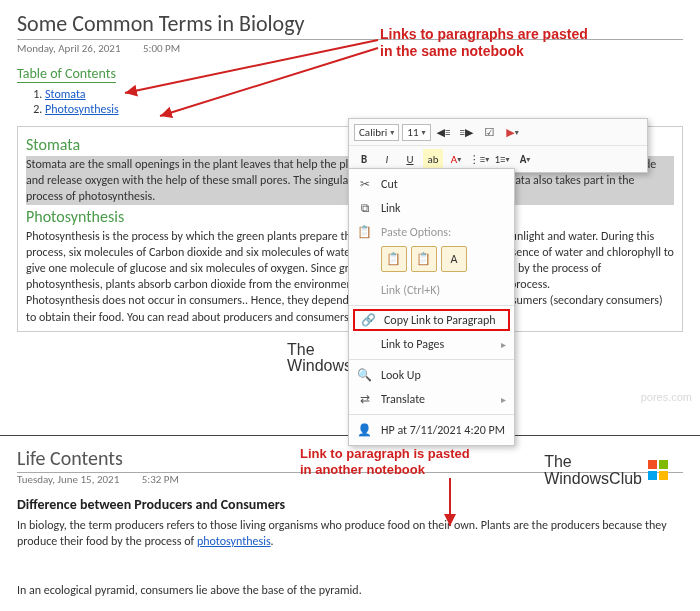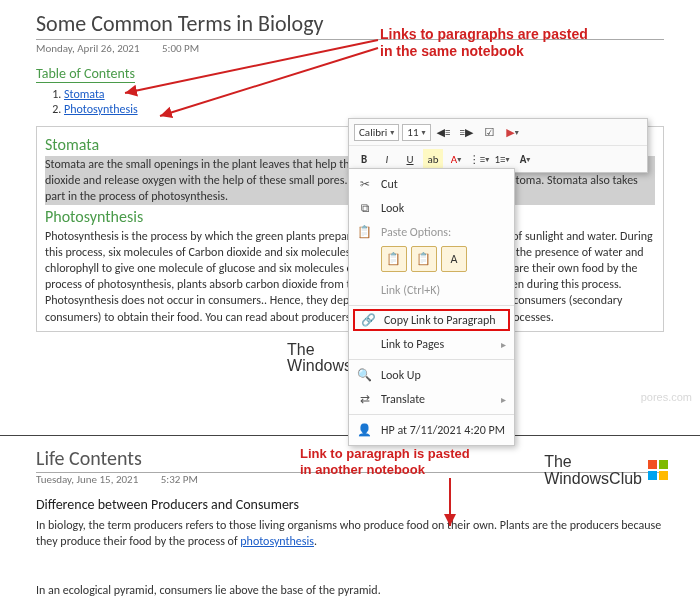--- a/index.html
+++ b/index.html
@@ -1,16 +1,16 @@
 <!DOCTYPE html>
 <html><head>
 <meta charset="utf-8">
 <style>
   body { margin: 0; font-family: Calibri, Arial, sans-serif; font-size: 12px; background: #fff; width: 700px; color: #333; }
-  .page { padding: 10px 36px; border-bottom: 1px solid #444; position: relative; }
+  .page { padding: 10px 17px; border-bottom: 1px solid #444; position: relative; }
   .page-title { font-family: "Calibri Light", Calibri, sans-serif; font-size: 22px; color: #444; border-bottom: 1px solid #aaa; padding-bottom: 2px; margin-bottom: 2px; }
   .meta { color: #777; font-size: 11px; margin-bottom: 10px; }
   .meta span { margin-right: 20px; }
   .toc-title { color: #4a9b4a; font-size: 14px; border-bottom: 1px solid #4a9b4a; display: inline-block; }
   ol { margin: 4px 0 10px 28px; padding: 0; }
   ol li { margin: 1px 0; }
   .link { color: #1a5cc8; text-decoration: underline; cursor: pointer; }
   .content-box { border: 1px solid #ccc; padding: 6px 8px; margin-bottom: 10px; }
   .h-green { color: #4a9b4a; font-size: 16px; margin: 2px 0; }
   .sel { background: #d0d0d0; }
@@ -32,21 +32,21 @@
   .menu { position: absolute; left: 348px; top: 168px; width: 165px; border: 1px solid #c8c8c8; background: #fdfdfd; box-shadow: 2px 2px 6px rgba(0,0,0,0.25); font-size: 12px; padding: 3px 0; }
   .menu-item { display: flex; align-items: center; padding: 4px 8px; gap: 8px; cursor: pointer; color: #333; }
   .menu-item.disabled { color: #999; }
   .menu-item .ic { width: 16px; height: 16px; display: inline-flex; align-items:center; justify-content:center; font-size: 12px; color: #555; }
   .menu-sep { border-top: 1px solid #e0e0e0; margin: 3px 0; }
   .menu-hint { margin-left: auto; color: #999; font-size: 10px; }
   .paste-opts { display: flex; gap: 4px; padding: 2px 8px 6px 32px; }
   .paste-opts .opt { width: 24px; height: 24px; border: 1px solid #d0b060; background: #fdf4dc; border-radius: 2px; display:flex; align-items:center; justify-content:center; font-size:12px; cursor:pointer;}
   .hl-red { border: 2px solid #e01010; padding: 2px 6px; margin: 1px 4px; display:flex; align-items:center; gap:8px; }
   .page2-title { font-family: "Calibri Light", Calibri; font-size: 20px; color: #555; border-bottom: 1px solid #aaa; padding-bottom:2px; }
-  .sub-h { font-size: 14px; font-weight: normal; color: #222; margin: 8px 0 4px; }
+  .sub-h { font-size: 14px; font-weight: bold; color: #222; margin: 8px 0 4px; }
   .page2 .logo-wrap { position: absolute; right: 30px; top: 18px; }
   .logo-wrap-inline { display:flex; justify-content:center; margin-top:4px;}
 </style>
 </head>
 <body>
 
 <div class="page" style="height: 415px;">
   <div class="page-title">Some Common Terms in Biology</div>
   <div class="meta">
     <span>Monday, April 26, 2021</span>
@@ -136,21 +136,21 @@
   </div>
 
   
   <div class="menu">
     <div class="menu-item">
         <span class="ic">✂</span>
         <span>Cut</span>
       </div>
     <div class="menu-item">
         <span class="ic">⧉</span>
-        <span>Look</span>
+        <span>Link</span>
       </div>
     <div class="menu-item disabled">
         <span class="ic">📋</span>
         <span>Paste Options:</span>
       </div>
     <div class="paste-opts">
       <span class="opt">📋</span>
       <span class="opt">📋</span>
       <span class="opt">A</span>
     </div>

